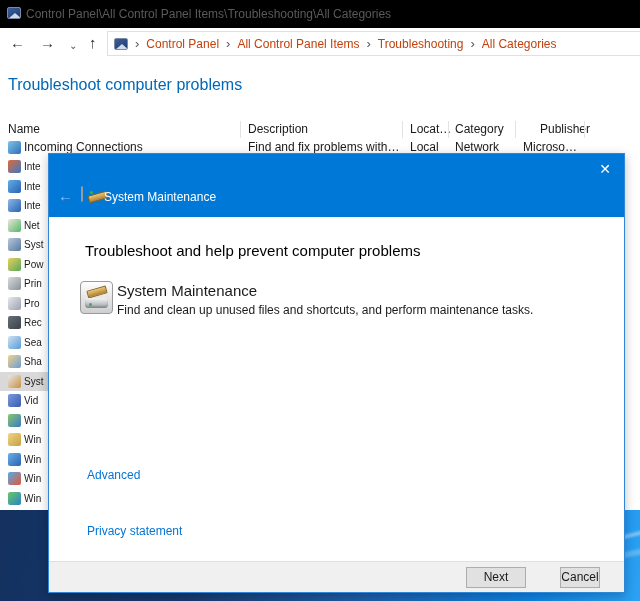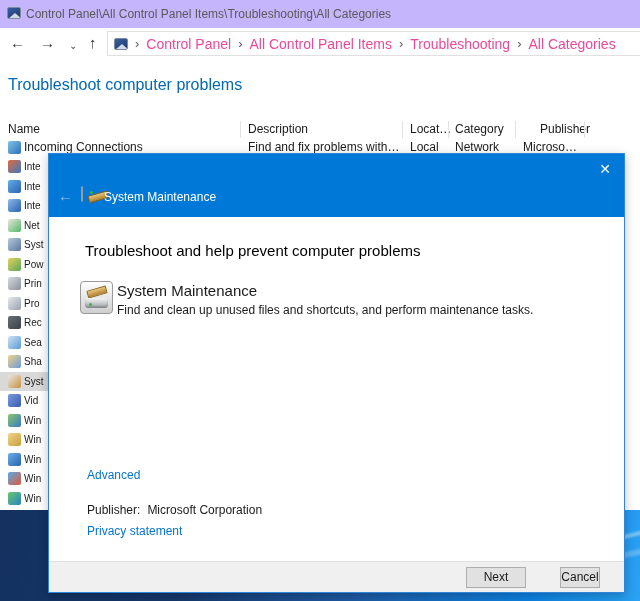--- a/index.html
+++ b/index.html
@@ -9,39 +9,39 @@
 
   
   .desktop { position:absolute; inset:0; z-index:0;
     background:linear-gradient(100deg,#122c57 0%,#16396e 38%,#1e5ca6 62%,#0d83e4 85%,#2ba2f3 100%); }
   .streak { position:absolute; background:rgba(255,255,255,.38); filter:blur(1px); }
   .streak.s1 { left:585px; top:536px; width:70px; height:4px; transform:rotate(-14deg); }
   .streak.s2 { left:590px; top:552px; width:70px; height:6px; transform:rotate(-12deg); opacity:.6; }
 
   
   .cp-window { position:absolute; left:0; top:0; width:640px; height:510px; background:#fff; z-index:1; }
-  .titlebar { position:absolute; left:0; top:0; width:640px; height:28px; background:#c4b5fd; }
+  .titlebar { position:absolute; left:0; top:0; width:640px; height:28px; background:#000000; }
   .titlebar-text { position:absolute; left:26px; top:7px; color:#5a5a5a; font-size:12px; white-space:nowrap; }
   .img-icon { position:absolute; width:14px; height:12px; border:1px solid #7d8aa0; border-radius:2px;
     background:linear-gradient(150deg,#3a5f9e 0%,#1d3a6d 100%); overflow:hidden; }
   .img-icon:after { content:""; position:absolute; left:0; bottom:-1px; border-left:7px solid transparent;
     border-right:7px solid transparent; border-bottom:6px solid #cfd9e8; }
   .ti { left:7px; top:7px; }
 
   .navbar { position:absolute; left:0; top:30px; width:640px; height:27px; background:#fff; }
   .nav-glyph { position:absolute; top:3px; color:#333; font-size:15px; line-height:20px; cursor:default; }
   .nav-back { left:10px; } .nav-fwd { left:40px; }
   .nav-drop { left:69px; top:6px; font-size:10px; color:#555; }
   .nav-up { left:89px; }
   .addressbar { position:absolute; left:107px; top:1px; width:533px; height:25px; background:#fff;
     border:1px solid #e0e0e0; border-right:none; display:flex; align-items:center; }
   .ab-icon { position:relative; margin-left:6px; flex:0 0 14px; }
   .ab-icon .img-icon { position:relative; display:block; }
   .crumb-sep { color:#555; font-size:13px; margin:0 7px; }
-  .crumb { color:#ec4899; font-size:14px; white-space:nowrap; cursor:default; }
+  .crumb { color:#c2410c; font-size:12px; white-space:nowrap; cursor:default; }
 
   .page-heading { position:absolute; left:8px; top:76px; font-size:16px; font-weight:400; color:#0068b8; }
 
   
   .col-sep { position:absolute; top:121px; width:1px; height:17px; background:#e3e3e3; }
   .th { position:absolute; top:122px; font-size:12px; color:#1a1a1a; white-space:nowrap; cursor:default; }
   .trow1 { position:absolute; left:0; top:138px; width:640px; height:19px; }
   .cell { position:absolute; top:2px; white-space:nowrap; }
   .li-icon { display:inline-block; width:13px; height:13px; border-radius:2px; vertical-align:-2px; }
   .r1icon { position:absolute; left:8px; top:3px; }
@@ -247,23 +247,20 @@
 
     <span class="sm-big-icon dlg-item-icon">
       <span class="sm-brush"></span>
         <span class="sm-drive"></span>
         <span class="sm-led"></span>
     </span>
     <div class="dlg-item-title">System Maintenance</div>
     <div class="dlg-item-desc">Find and clean up unused files and shortcuts, and perform maintenance tasks.</div>
 
     <a class="link dlg-advanced">Advanced</a>
-    <div class="dlg-publisher">
-      <span>Publisher:</span><span class="pub-val">Microsoft Corporation</span>
-    </div>
     <a class="link dlg-privacy">Privacy statement</a>
 
     <div class="dlg-footer">
       <button class="btn btn-next">Next</button>
       <button class="btn btn-cancel">Cancel</button>
     </div>
   </div>
 
 </div>
 

